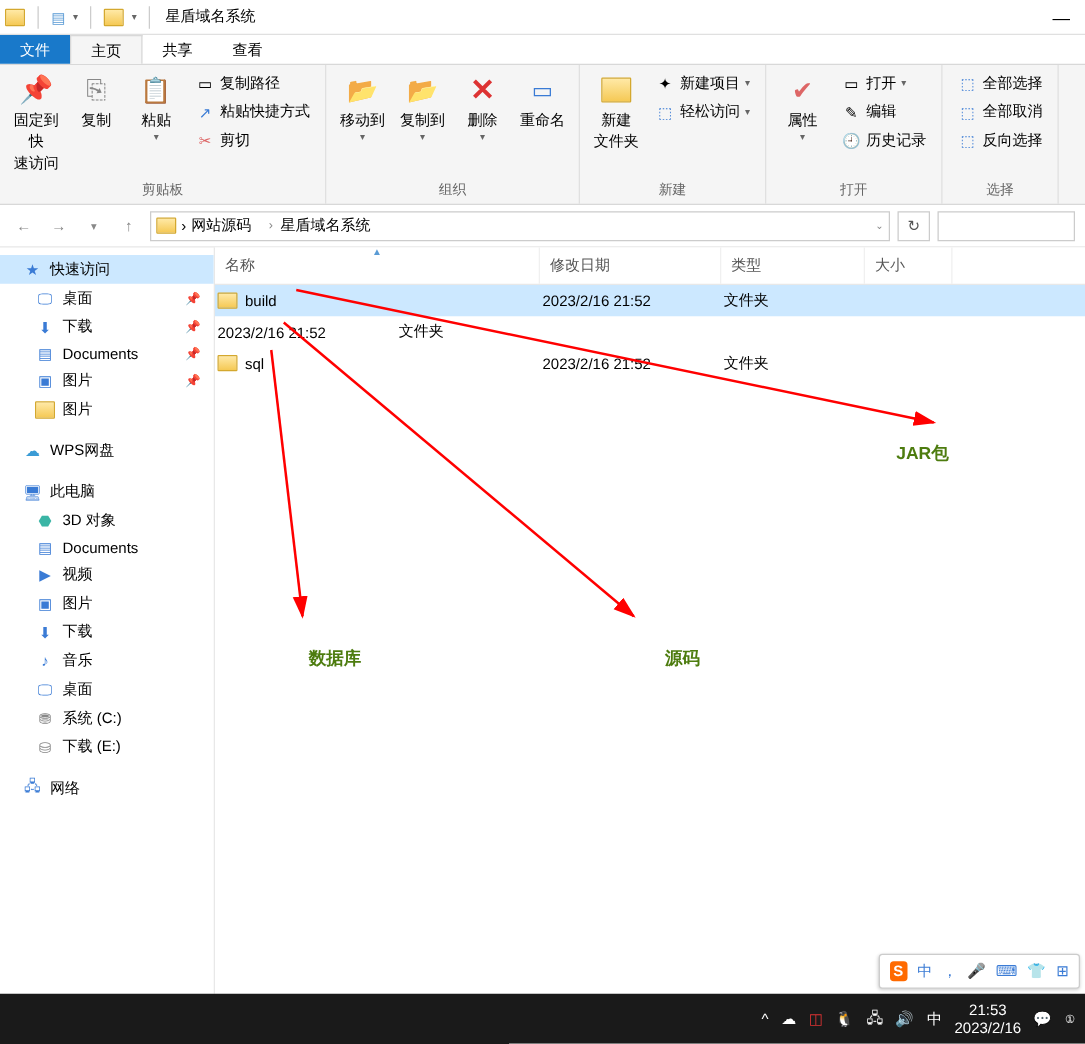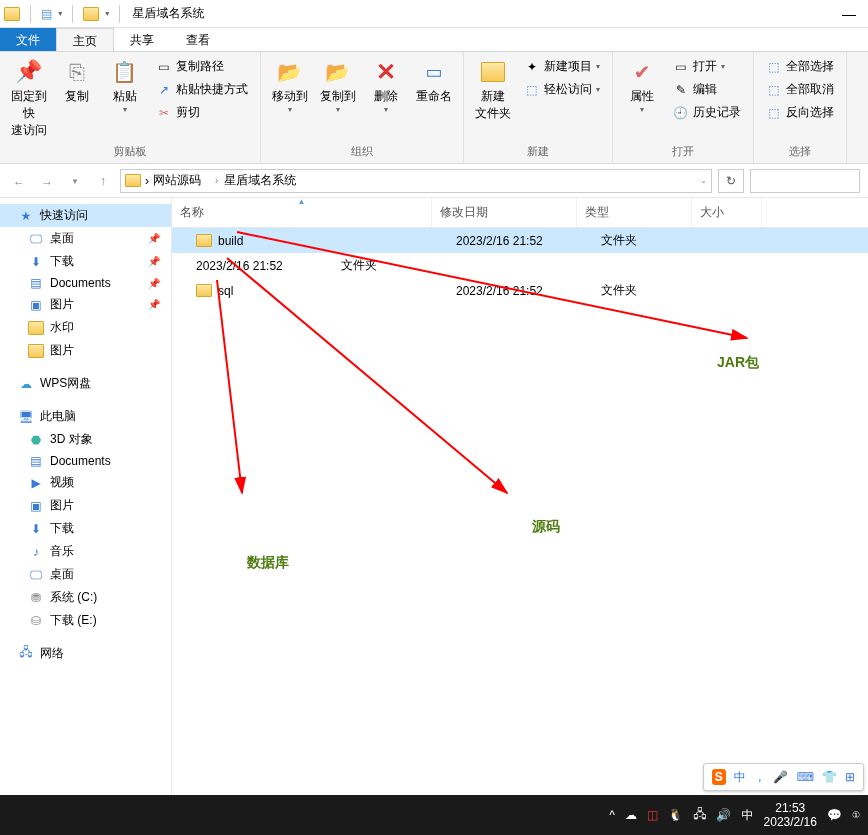--- a/index.html
+++ b/index.html
@@ -52,21 +52,21 @@
 .filelist { flex: 1; position: relative; }
 .list-header { display: flex; border-bottom: 1px solid #e8e8e8; background: #fff; }
 .list-header .col { padding: 6px 8px; border-right: 1px solid #f0f0f0; color: #555; cursor: pointer; position: relative; }
 .col-name { width: 260px; }
 .col-date { width: 145px; }
 .col-type { width: 115px; }
 .col-size { width: 70px; }
 .sort-ind { position: absolute; left: 50%; top: -1px; transform: translateX(-50%); font-size: 8px; color: #5a9bd5; }
 .list-row { display: flex; padding: 2px 0; cursor: pointer; }
 .list-row.selected { background: #cce8ff; }
-.list-row .cell { padding: 2px 24px; display: flex; align-items: center; gap: 6px; }
+.list-row .cell { padding: 2px 2px; display: flex; align-items: center; gap: 6px; }
 .folder-small { width: 16px; height: 13px; background: linear-gradient(#ffe9a6,#f5c955); border: 1px solid #d4a82e; border-radius: 1px; display: inline-block; }
 
 
 .anno { position: absolute; pointer-events: none; }
 .anno-label { color: #4d7c0f; font-size: 14px; font-weight: bold; }
 
 
 .taskbar { position: absolute; bottom: 0; left: 0; right: 0; height: 40px; background: #1a1a1a; display: flex; align-items: center; padding: 0 8px; color: #fff; }
 .taskbar .tray { margin-left: auto; display: flex; align-items: center; gap: 10px; font-size: 11px; }
 .taskbar .clock { text-align: center; line-height: 1.2; }
@@ -276,24 +276,20 @@
         <span>Documents</span>
         <span class="pin">📌</span>
       </div>
     <div class="side-item">
         <span class="icn" style="color:#3a7bd5;">▣</span>
         <span>图片</span>
         <span class="pin">📌</span>
       </div>
     <div class="side-item">
         <span class="icn folder-small"></span>
-        <span>水印</span>
-      </div>
-    <div class="side-item">
-        <span class="icn folder-small"></span>
         <span>图片</span>
       </div>
     <div class="side-spacer"></div>
     <div class="side-item top">
         <span class="icn" style="color:#3a9bd5;">☁</span>
         <span>WPS网盘</span>
       </div>
     <div class="side-spacer"></div>
     <div class="side-item top">
         <span class="icn" style="color:#3a7bd5;">🖥</span>
@@ -375,21 +371,21 @@
           <marker id="ah" markerWidth="10" markerHeight="10" refX="8" refY="3" orient="auto">
             <path d="M0,0 L0,6 L9,3 z" fill="#ff0000"></path>
           </marker>
         </defs>
       <line x1="65" y1="34" x2="575" y2="140" stroke="#ff0000" stroke-width="2" marker-end="url(#ah)"></line>
       <line x1="55" y1="60" x2="335" y2="295" stroke="#ff0000" stroke-width="2" marker-end="url(#ah)"></line>
       <line x1="45" y1="82" x2="70" y2="295" stroke="#ff0000" stroke-width="2" marker-end="url(#ah)"></line>
     </svg>
     <div class="anno anno-label" style="left:545px;top:156px;">JAR包</div>
     <div class="anno anno-label" style="left:360px;top:320px;">源码</div>
-    <div class="anno anno-label" style="left:75px;top:320px;margin-top:36px;">数据库</div>
+    <div class="anno anno-label" style="left:75px;top:320px;">数据库</div>
   </div>
 </div>
 
 <div class="ime-bar">
   <span style="background:#ff6a00;color:#fff;padding:1px 3px;border-radius:3px;font-weight:bold;">S</span>
   <span style="color:#3a7bd5;">中</span>
   <span style="color:#3a7bd5;">，</span>
   <span style="color:#3a7bd5;">🎤</span>
   <span style="color:#3a7bd5;">⌨</span>
   <span style="color:#3a7bd5;">👕</span>

